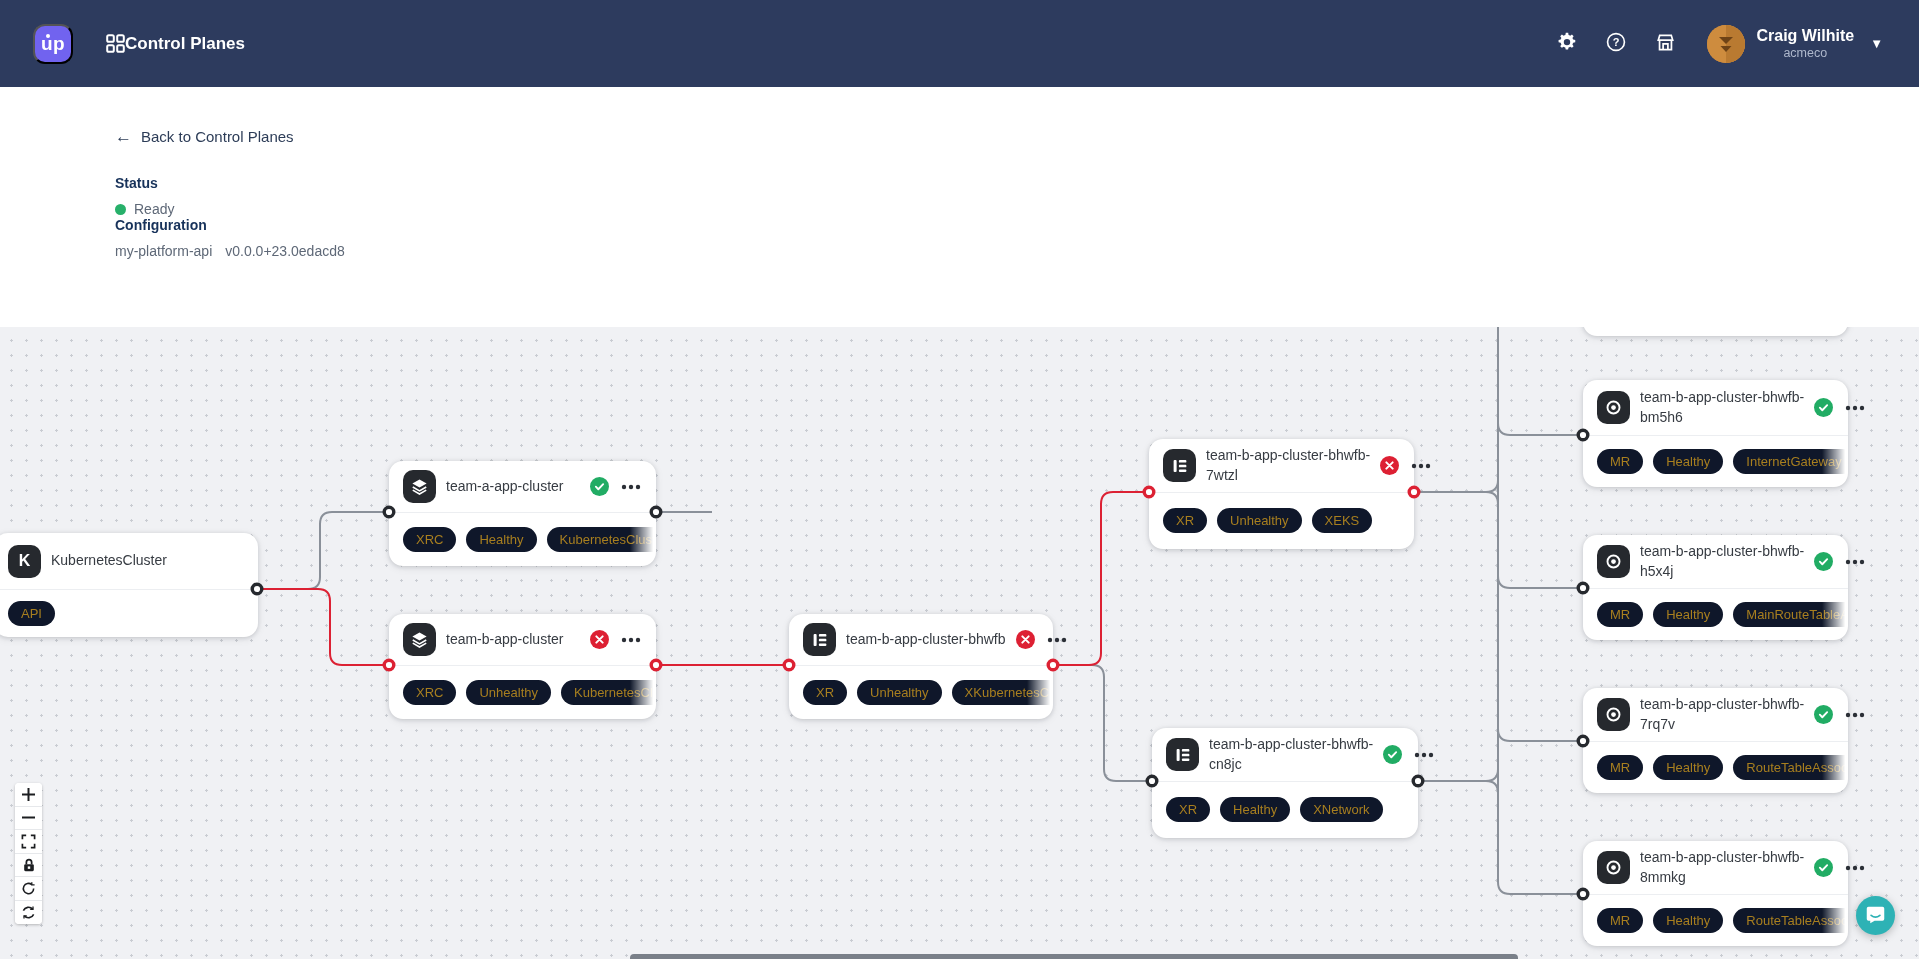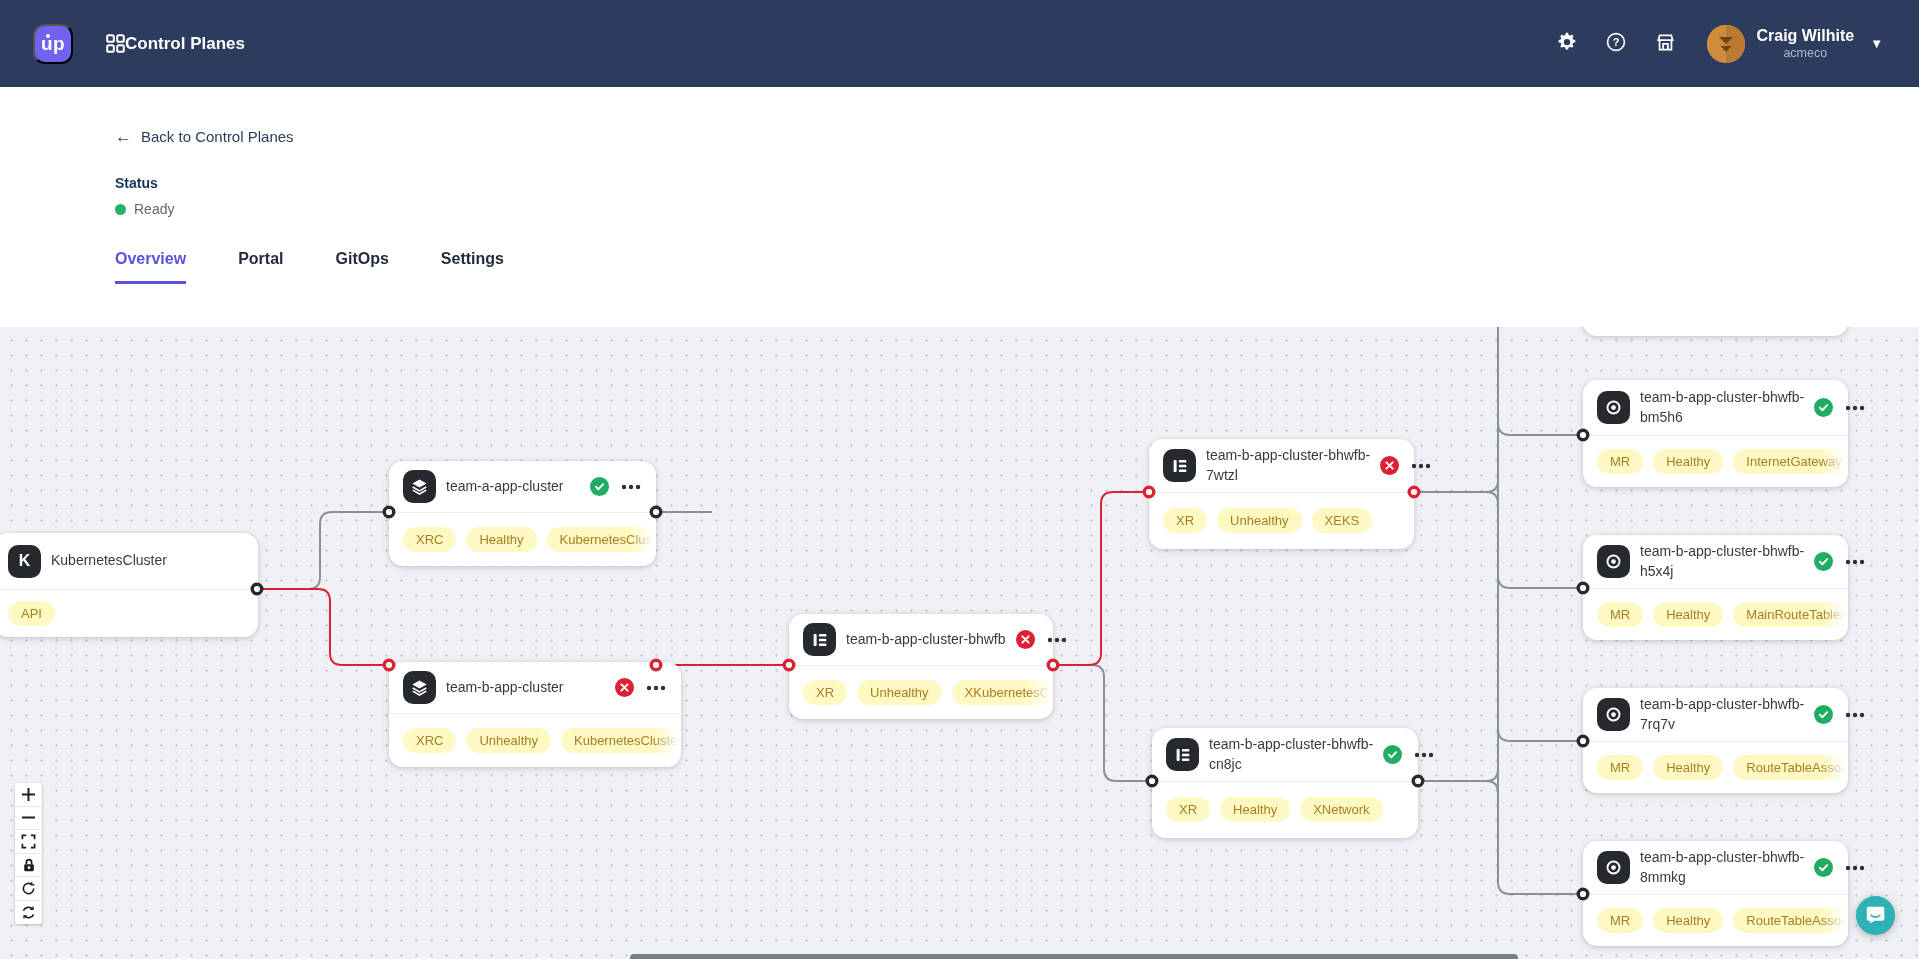--- a/index.html
+++ b/index.html
@@ -76,21 +76,21 @@
   .node-status.unhealthy { background:#DD2033; }
   .node-menu { background:none; border:none; cursor:pointer; padding:2px;
     display:flex; }
   .node-divider { position:absolute; left:0; right:0; height:1px;
     background:#ECEEF1; }
   .node-badges { position:absolute; left:0; right:0; bottom:0; display:flex;
     gap:10px; padding:0 0 0 14px; align-items:center; overflow:hidden;
     white-space:nowrap;
     -webkit-mask-image:linear-gradient(to right,#000 calc(100% - 26px),transparent 99%);
     mask-image:linear-gradient(to right,#000 calc(100% - 26px),transparent 99%); }
-  .badge { background:#fef9c3; color:#A87F1F; font-size:13px; padding:5px 13px;
+  .badge { background:#0f172a; color:#A87F1F; font-size:13px; padding:5px 13px;
     border-radius:14px; flex:0 0 auto; }
 
   
   .zoom-controls { position:absolute; left:15px; top:456px; width:27px;
     background:#fff; border-radius:4px; box-shadow:0 1px 3px rgba(0,0,0,.25);
     z-index:5; overflow:hidden; }
   .zc-btn { width:27px; height:23.5px; background:#fff; border:none;
     border-bottom:1px solid #E6E8EB; display:flex; align-items:center;
     justify-content:center; cursor:pointer; color:#1c1e21; }
   .zc-btn:last-child { border-bottom:none; }
@@ -170,27 +170,28 @@
   </a>
   <div class="meta-row">
     <div>
       <div class="meta-label">Status</div>
       <div class="meta-val-row">
         <span class="status-dot"></span>
         <span>Ready</span>
       </div>
     </div>
     <div class="meta-divider"></div>
+    <div>
+      <div class="meta-label">Configuration</div>
+      <div class="meta-val-row config-vals">
+        <span>my-platform-api</span>
+        <span>v0.0.0+23.0edacd8</span>
+      </div>
+    </div>
   </div>
-  <nav class="tabs">
-    <button class="tab active">Overview</button>
-    <button class="tab">Portal</button>
-    <button class="tab">GitOps</button>
-    <button class="tab">Settings</button>
-  </nav>
 </section>
 
 <section class="canvas">
   <svg id="edges-svg" class="layer" width="1919" height="632">
     <defs>
       <linearGradient id="stub-fade" x1="656" x2="712" y1="0" y2="0" gradientUnits="userSpaceOnUse">
         <stop offset="0" stop-color="#8A9099"></stop>
         <stop offset="1" stop-color="#8A9099" stop-opacity="0"></stop>
       </linearGradient>
     </defs>
@@ -249,21 +250,21 @@
           </svg>
         </button>
       </div>
       <div class="node-divider" style="top: 51px;"></div>
       <div class="node-badges" style="top: 51px;">
           <span class="badge">XRC</span>
           <span class="badge">Healthy</span>
           <span class="badge">KubernetesCluster</span>
         </div>
     </div>
-      <div class="node" style="left: 389px; top: 287px; width: 292px; height: 105px; margin-top: 48px;">
+      <div class="node" style="left: 389px; top: 287px; width: 267px; height: 105px;">
       <div class="node-header" style="height: 51px;">
         <div class="node-icon">
             <svg width="19" height="19" viewBox="0 0 24 24" fill="none">
               <path d="M12 3 3 8.2l9 5.2 9-5.2L12 3z" fill="#fff"></path>
               <path d="M3.5 12.6l8.5 4.9 8.5-4.9" stroke="#fff" stroke-width="2"></path>
               <path d="M3.5 16.6l8.5 4.9 8.5-4.9" stroke="#fff" stroke-width="2"></path>
             </svg>
           </div>
         <div class="node-title">
             <div>team-b-app-cluster</div>

